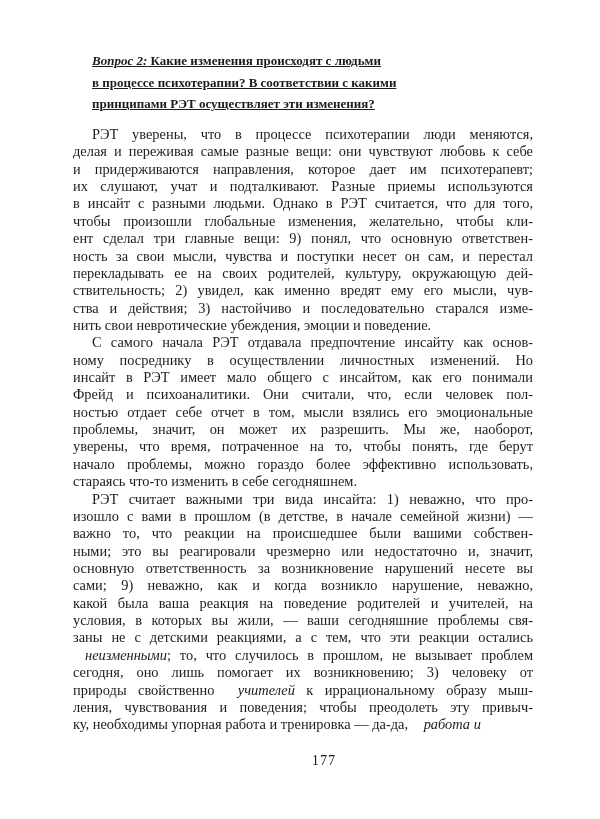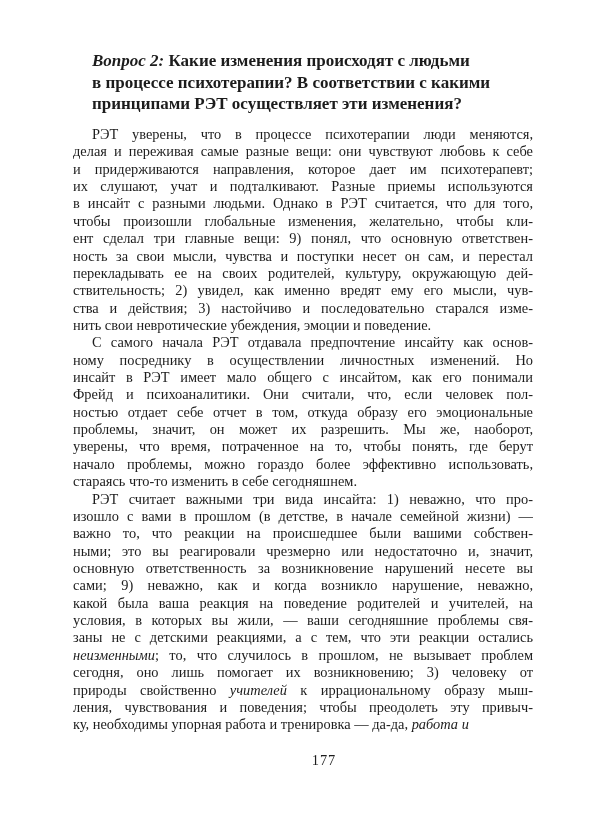--- a/index.html
+++ b/index.html
@@ -5,34 +5,34 @@
   :root { --ink:#1c1c1c; --paper:#ffffff; }
   html,body { margin:0; padding:0; background:#fff; }
   .page {
     position:relative; width:600px; height:819px;
     background:var(--paper); color:var(--ink);
     font-family:"Liberation Serif","DejaVu Serif",serif;
     overflow:hidden;
   }
   .heading {
     position:absolute; left:92px; top:50px; width:470px;
-    font-size:17px; line-height:21.7px; font-weight:bold;
+    font-size:13px; line-height:21.7px; font-weight:bold;text-decoration:underline;
   }
   .heading .line { height:21.7px; overflow:hidden; white-space:nowrap; }
   .textblock {
     position:absolute; left:73px; top:126px; width:460px;
     font-size:14.4px; line-height:17.37px;
   }
   .para .line {
     text-align:justify; text-align-last:justify;
     height:17.37px; overflow:hidden;
   }
   .line.no-just { text-align:left; text-align-last:auto; }
   .para .line:first-child { text-indent:19px; }
-  .s-i  { font-style:italic; }
+  .s-i  { font-style:italic;margin-left:12px; }
   .s-b  { font-weight:bold; }
   .s-bi { font-weight:bold; font-style:italic; }
   .page-number {
     position:absolute; left:0; top:752px; width:600px;
     text-align:center; font-size:14.4px; letter-spacing:1px;padding-left:24px;
   }
 </style>
 </head>
 <body>
 
@@ -56,21 +56,21 @@
         <div class="line"><span>перекладывать ее на своих родителей, культуру, окружающую дей-</span></div>
         <div class="line"><span>ствительность; 2) увидел, как именно вредят ему его мысли, чув-</span></div>
         <div class="line"><span>ства и действия; 3) настойчиво и последовательно старался изме-</span></div>
         <div class="line no-just"><span>нить свои невротические убеждения, эмоции и поведение.</span></div>
       </div>
     <div class="para">
         <div class="line"><span>С самого начала РЭТ отдавала предпочтение инсайту как основ-</span></div>
         <div class="line"><span>ному посреднику в осуществлении личностных изменений. Но</span></div>
         <div class="line"><span>инсайт в РЭТ имеет мало общего с инсайтом, как его понимали</span></div>
         <div class="line"><span>Фрейд и психоаналитики. Они считали, что, если человек пол-</span></div>
-        <div class="line"><span>ностью отдает себе отчет в том, откуда образу его эмоциональные</span></div>
+        <div class="line"><span>ностью отдает себе отчет в том, мысли взялись его эмоциональные</span></div>
         <div class="line"><span>проблемы, значит, он может их разрешить. Мы же, наоборот,</span></div>
         <div class="line"><span>уверены, что время, потраченное на то, чтобы понять, где берут</span></div>
         <div class="line"><span>начало проблемы, можно гораздо более эффективно использовать,</span></div>
         <div class="line no-just"><span>стараясь что-то изменить в себе сегодняшнем.</span></div>
       </div>
     <div class="para">
         <div class="line"><span>РЭТ считает важными три вида инсайта: 1) неважно, что про-</span></div>
         <div class="line"><span>изошло с вами в прошлом (в детстве, в начале семейной жизни) —</span></div>
         <div class="line"><span>важно то, что реакции на происшедшее были вашими собствен-</span></div>
         <div class="line"><span>ными; это вы реагировали чрезмерно или недостаточно и, значит,</span></div>

